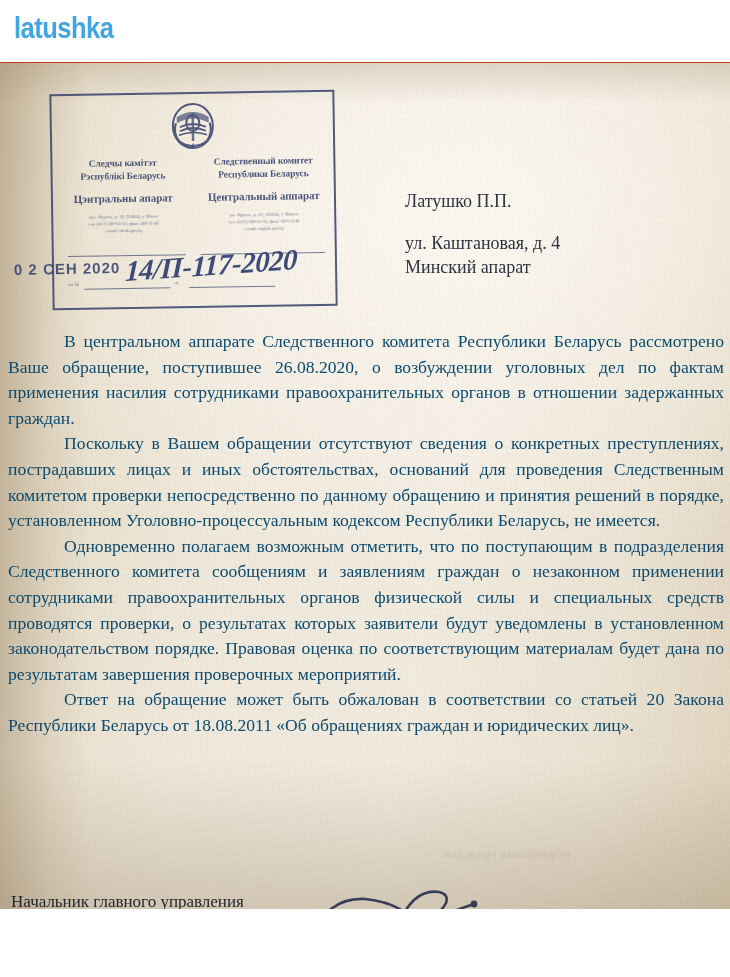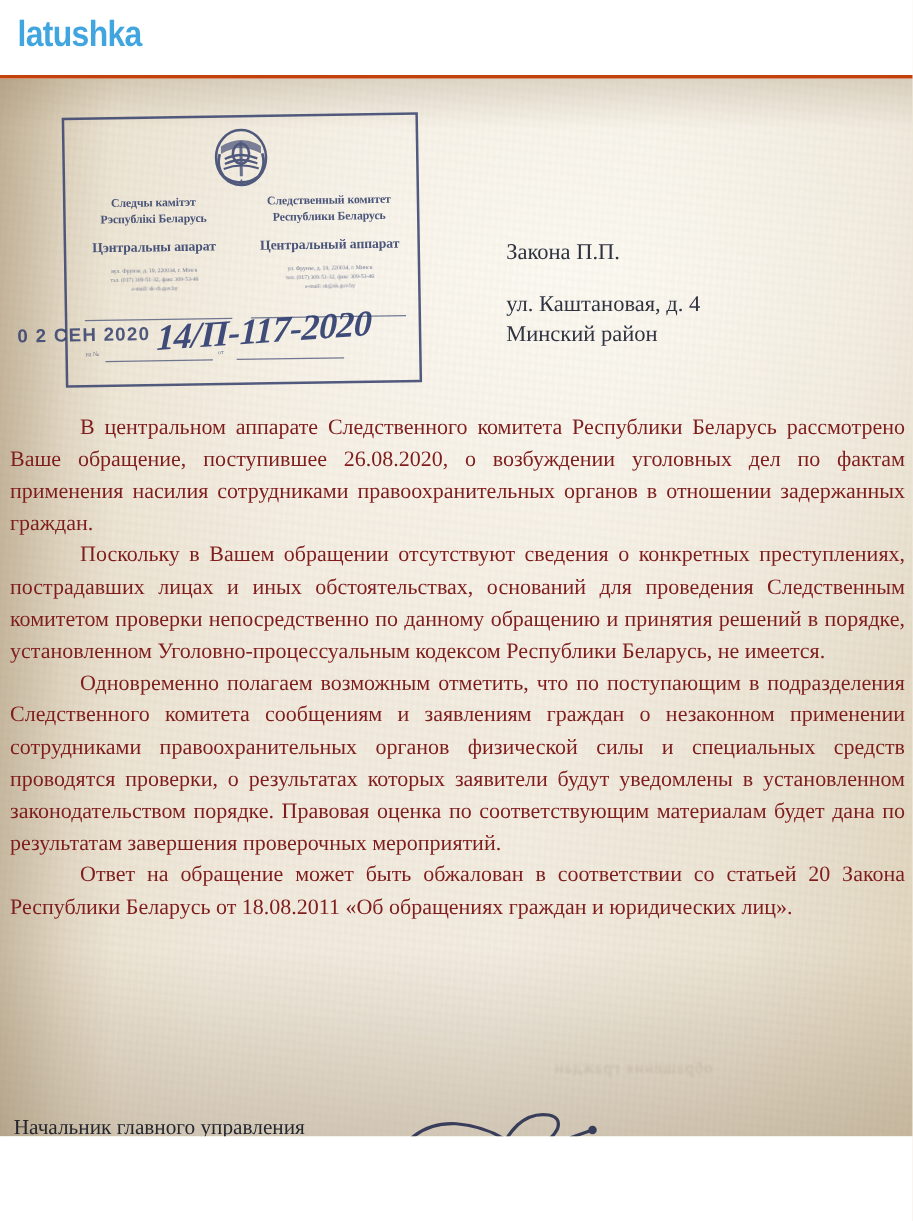--- a/index.html
+++ b/index.html
@@ -14,21 +14,21 @@
     font-family: "Liberation Serif", serif;
   }
 
   
   .app-header {
     position: absolute;
     left: 0; top: 0;
     width: 730px;
     height: 63px;
     background: #ffffff;
-    border-bottom: 3px solid #c2410c;
+    border-bottom: 1px solid #c2410c;
     box-sizing: border-box;
   }
   .app-title {
     position: absolute;
     left: 14px;
     top: 12px;
     font-family: "Liberation Sans", sans-serif;
     font-size: 29px;
     font-weight: 600;
     letter-spacing: -0.6px;
@@ -196,21 +196,21 @@
     line-height: 1.32;
   }
   .addressee .name { margin-bottom: 18px; }
 
   
   .body-text {
     position: absolute;
     left: 8px;
     top: 266px;
     width: 716px;
-    color: #7f1d1d;
+    color: #0c4a6e;
     font-family: "Liberation Serif", serif;
     font-size: 17.6px;
     line-height: 1.455;
     text-align: justify;
     text-justify: inter-word;
   }
   .body-text p {
     margin: 0;
     text-indent: 56px;
   }
@@ -303,23 +303,23 @@
     <div class="stamp-rule rule-d"></div>
 
     <div class="stamp-lbl lbl-na">на №</div>
     <div class="stamp-lbl lbl-on">от</div>
   </div>
 
   <div class="date-stamp">0 2 СЕН 2020</div>
   <div class="reg-number">14/П-117-2020</div>
 
   <div class="addressee">
-    <div class="name">Закона П.П.</div>
+    <div class="name">Латушко П.П.</div>
     <div>ул. Каштановая, д. 4</div>
-    <div>Минский район</div>
+    <div>Минский апарат</div>
   </div>
 
   <div class="body-text">
     <p>В центральном аппарате Следственного комитета Республики Беларусь рассмотрено Ваше обращение, поступившее 26.08.2020, о возбуждении уголовных дел по фактам применения насилия сотрудниками правоохранительных органов в отношении задержанных граждан.</p>
     <p>Поскольку в Вашем обращении отсутствуют сведения о конкретных преступлениях, пострадавших лицах и иных обстоятельствах, оснований для проведения Следственным комитетом проверки непосредственно по данному обращению и принятия решений в порядке, установленном Уголовно-процессуальным кодексом Республики Беларусь, не имеется.</p>
     <p>Одновременно полагаем возможным отметить, что по поступающим в подразделения Следственного комитета сообщениям и заявлениям граждан о незаконном применении сотрудниками правоохранительных органов физической силы и специальных средств проводятся проверки, о результатах которых заявители будут уведомлены в установленном законодательством порядке. Правовая оценка по соответствующим материалам будет дана по результатам завершения проверочных мероприятий.</p>
     <p>Ответ на обращение может быть обжалован в соответствии со статьей 20 Закона Республики Беларусь от 18.08.2011 «Об обращениях граждан и юридических лиц».</p>
   </div>
 
   <div class="showthrough">обращения граждан</div>

